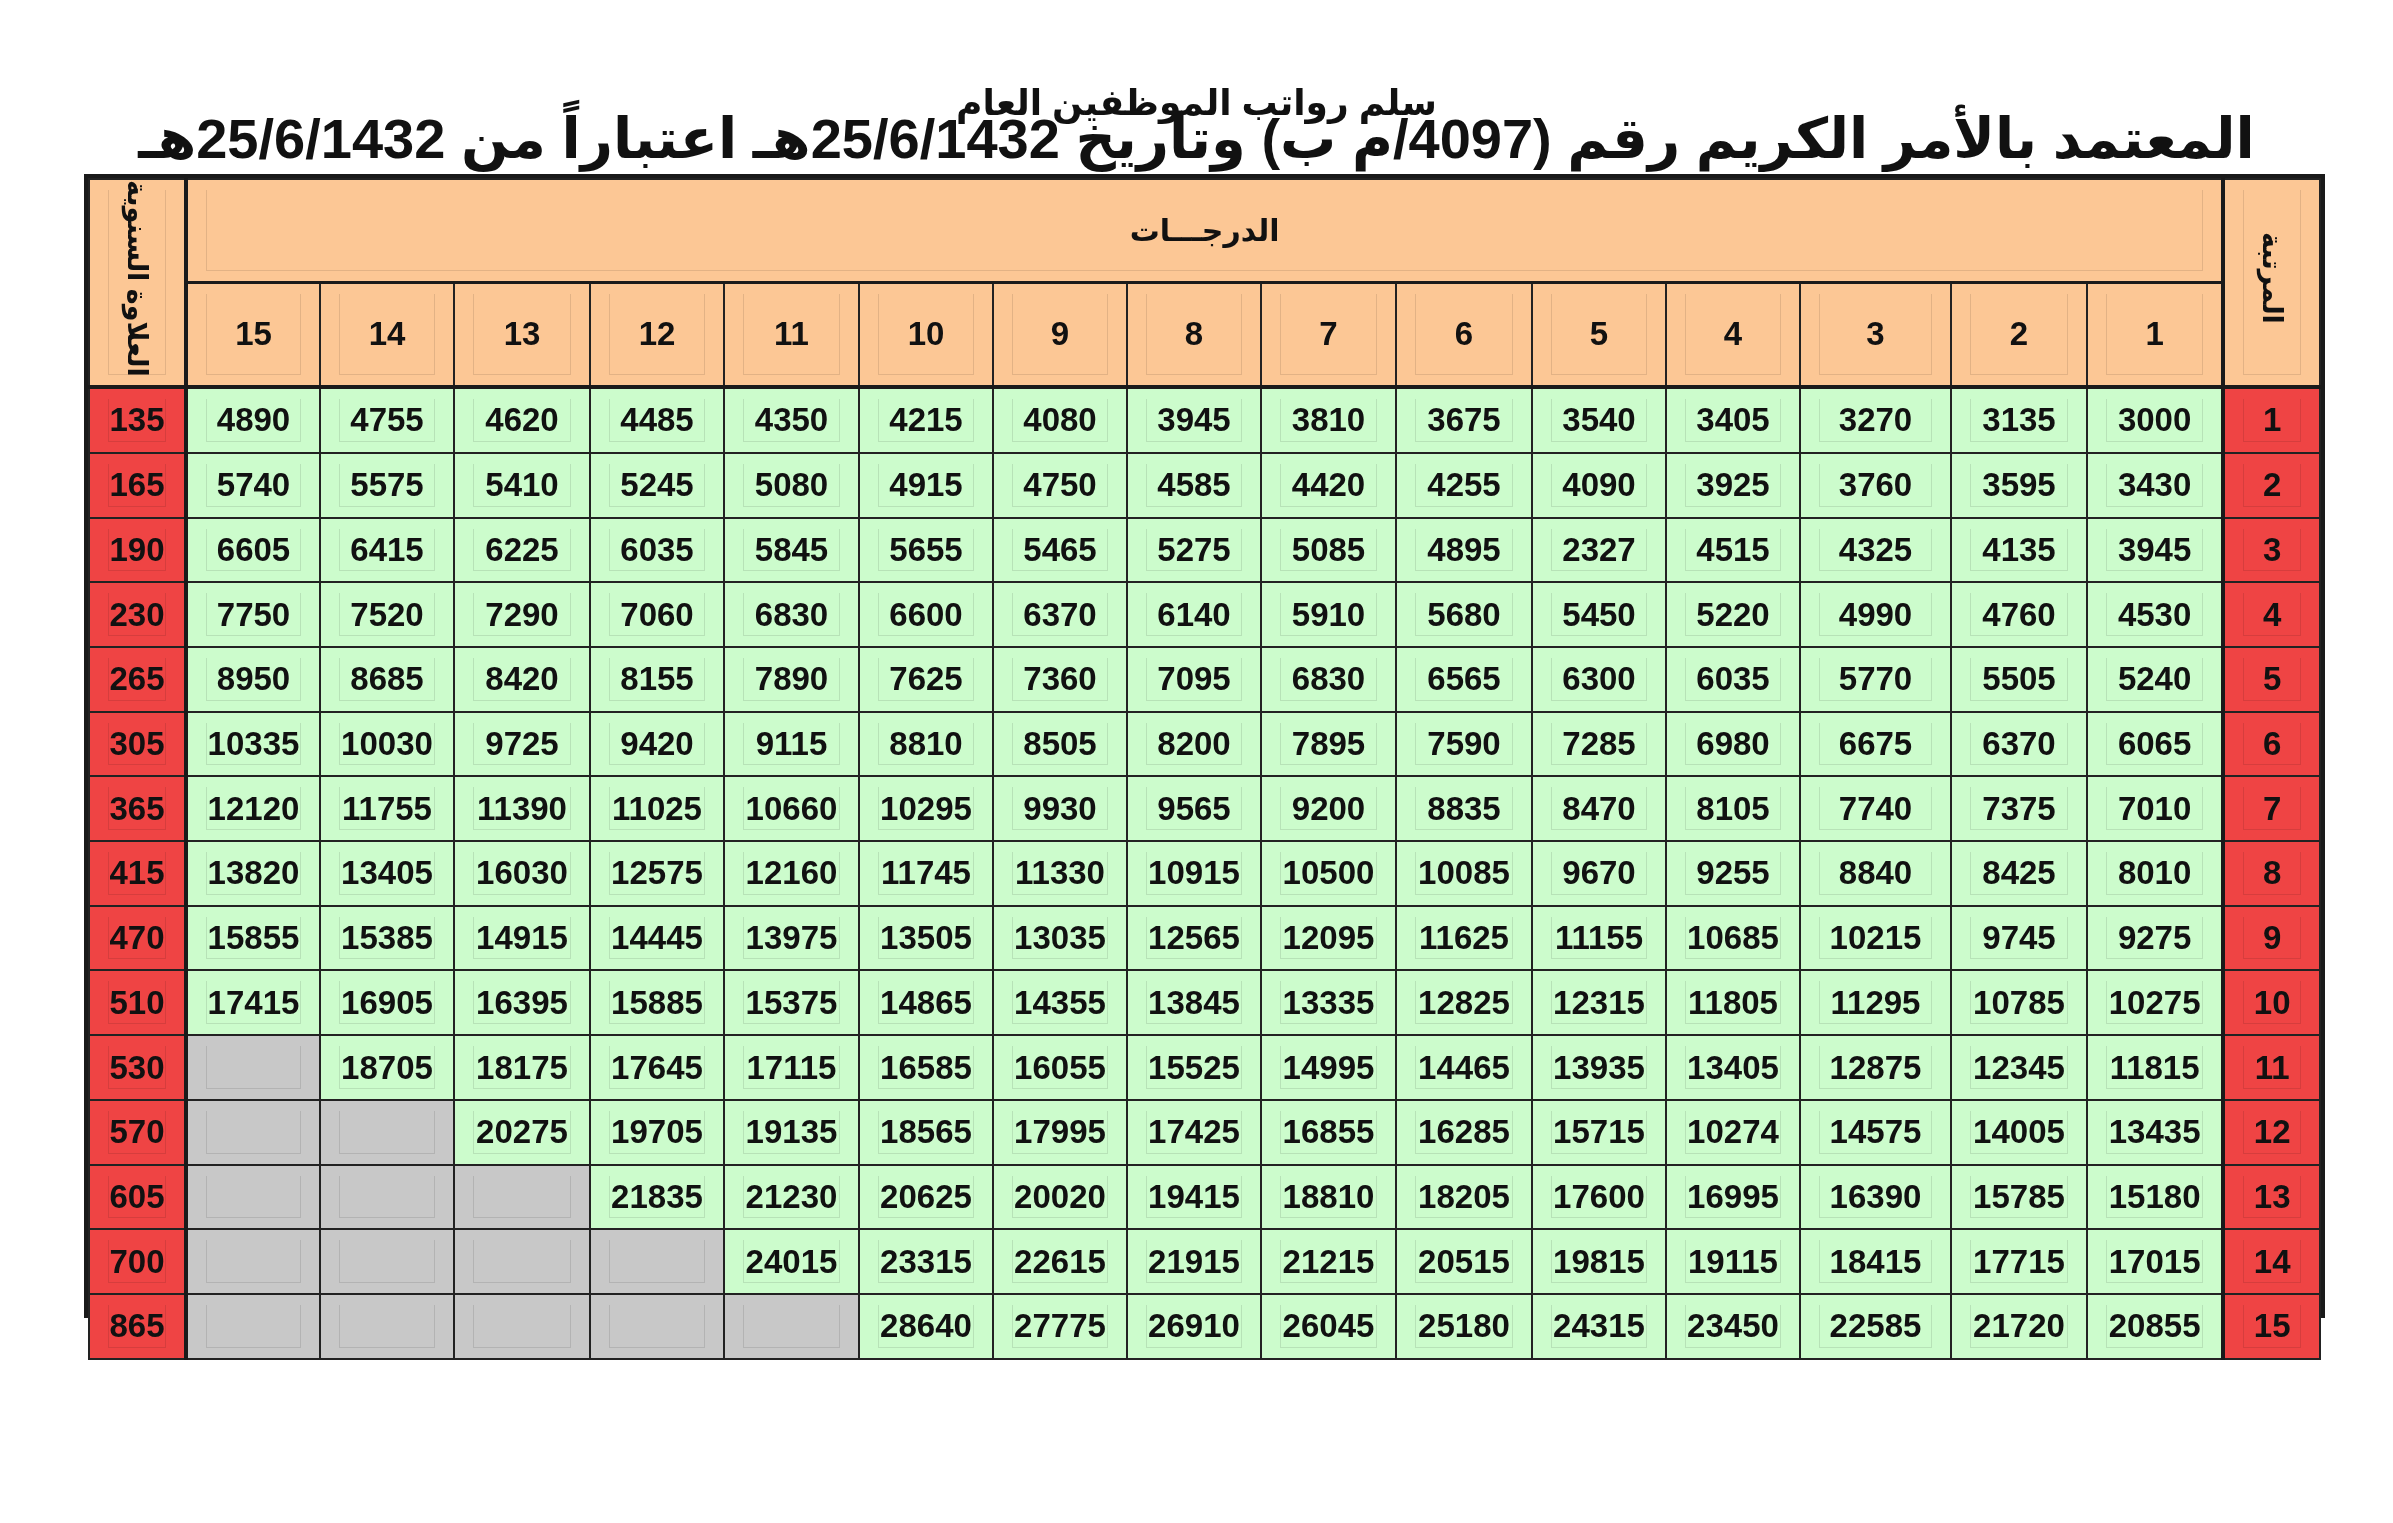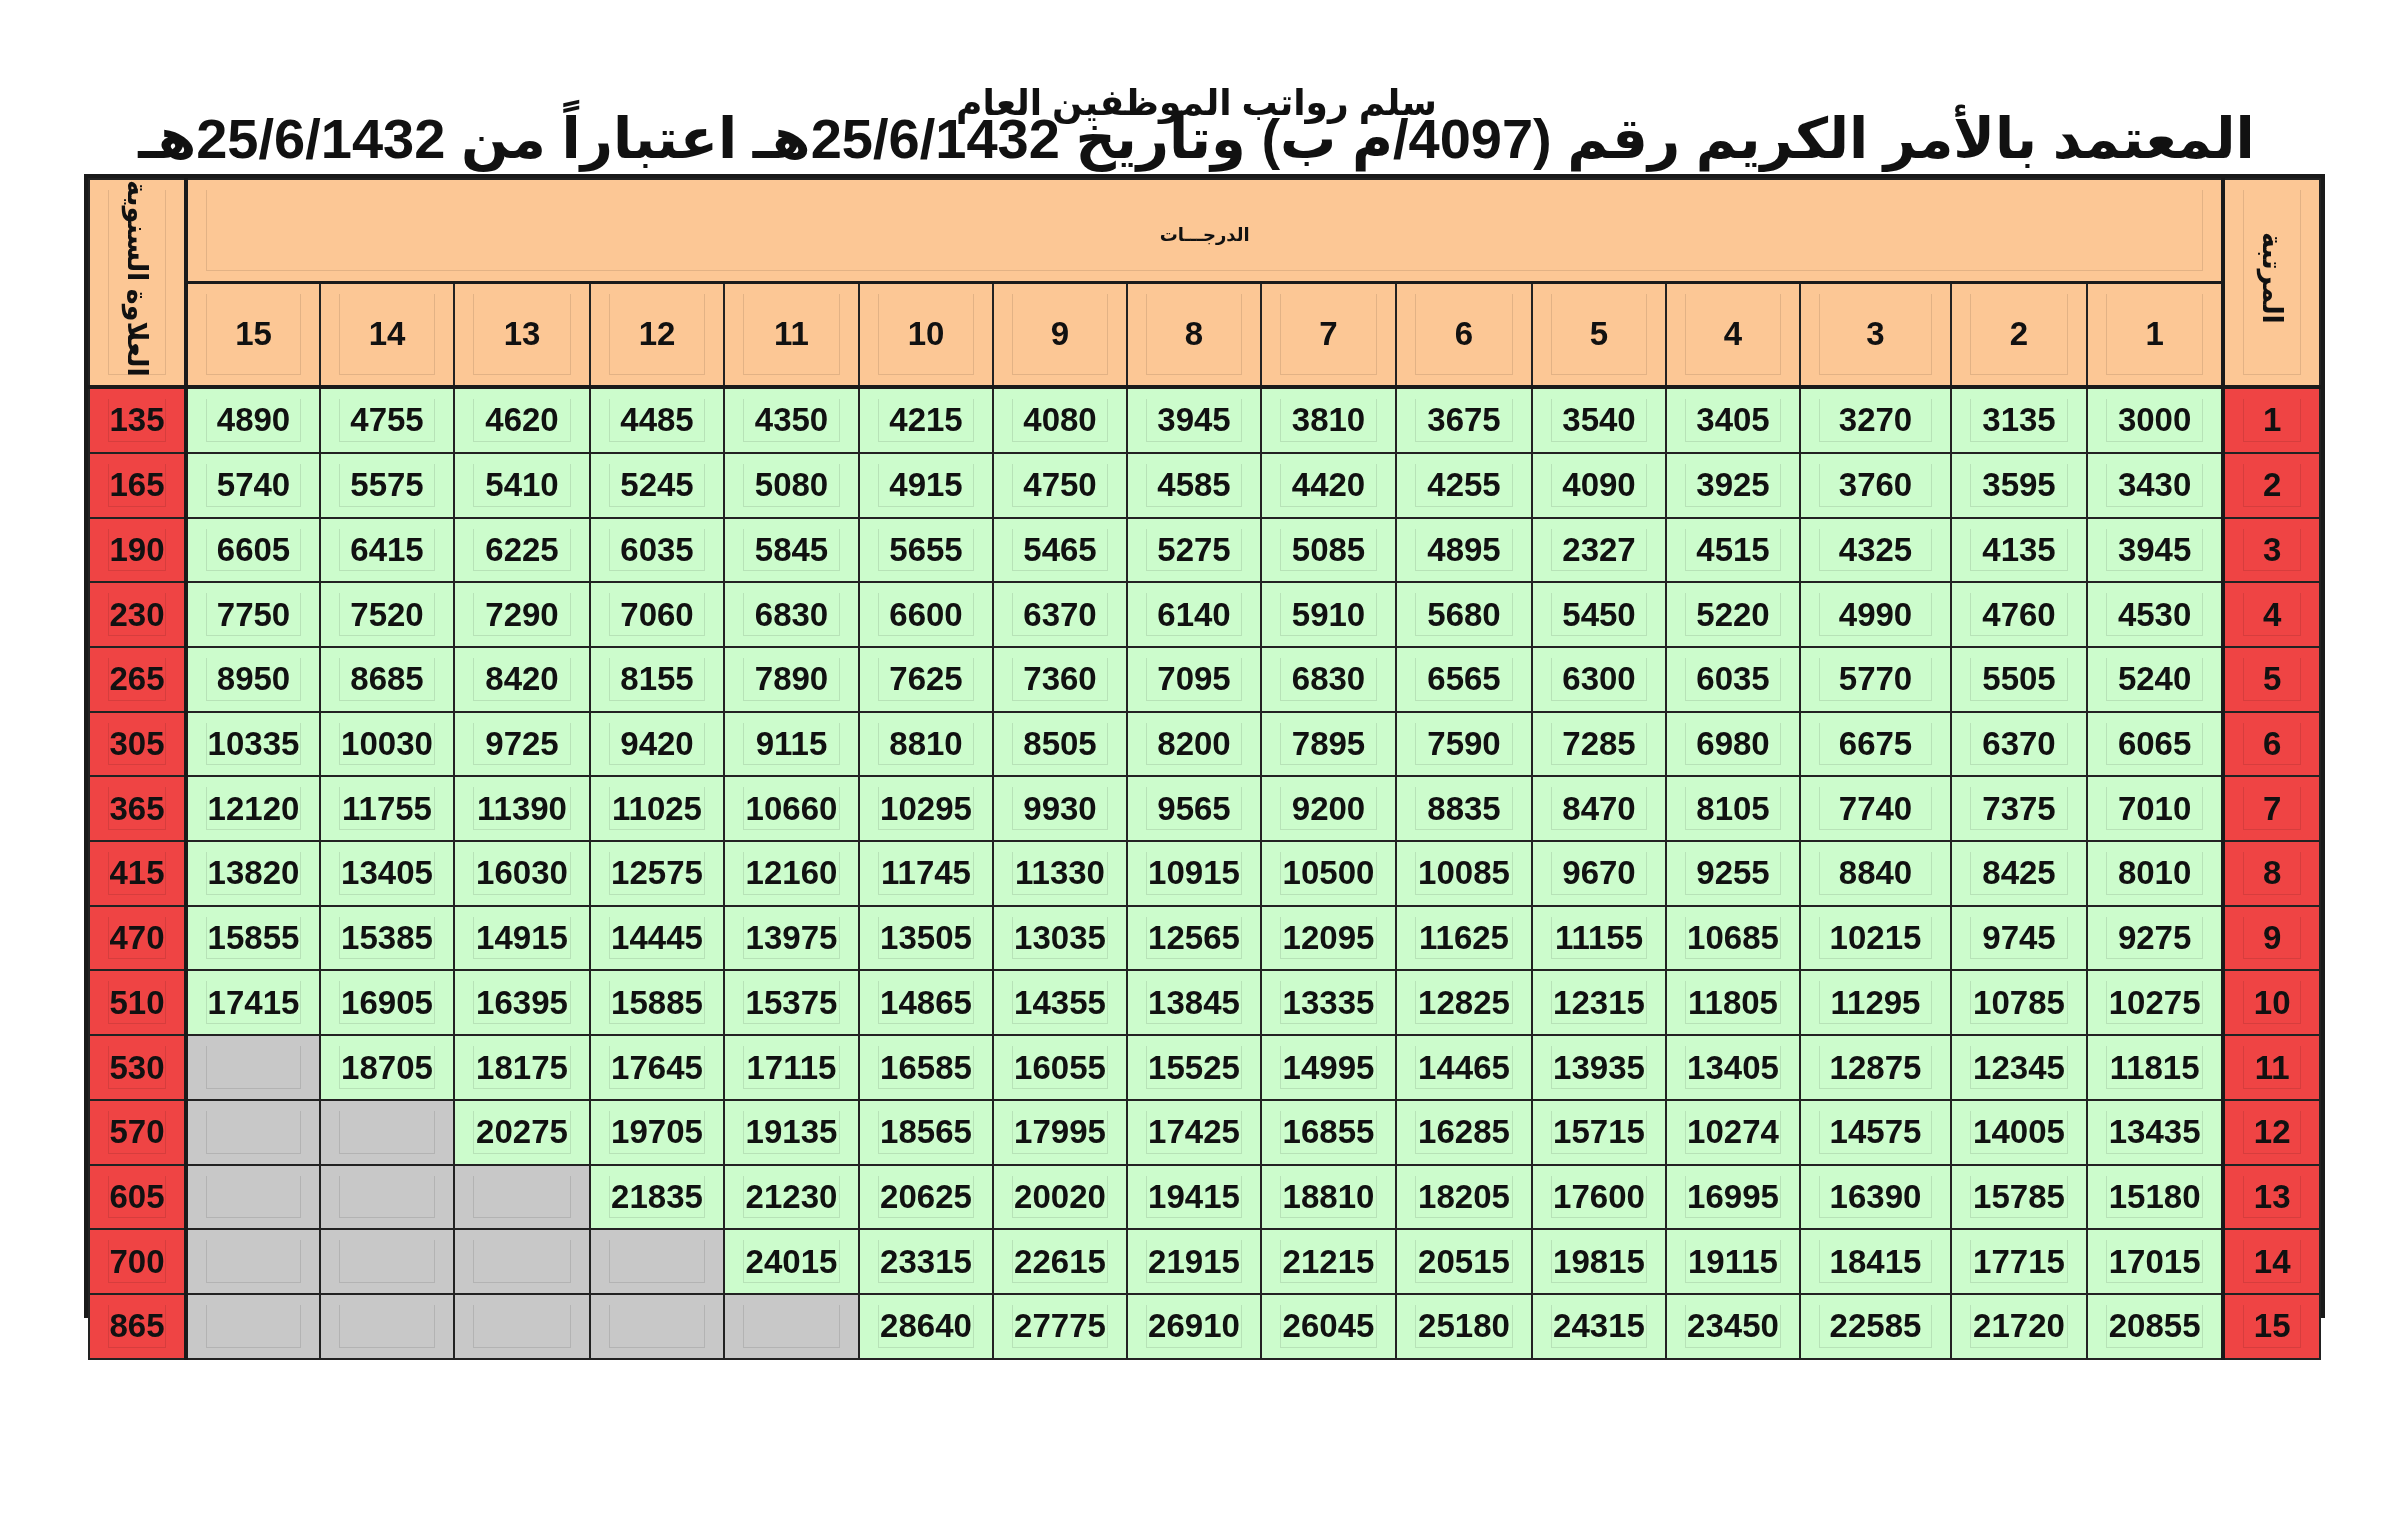--- a/index.html
+++ b/index.html
@@ -29,21 +29,21 @@
   .hdr { background: #fcc795; }
   .cell { background: #ccfccc; }
   .cell.empty { background: #c8c8c8; }
   .side { background: #ef4444; }
   
   .inner::after {
     content: ""; position: absolute; left: 18px; right: 18px; top: 10px; bottom: 10px;
     border-left: 1px solid rgba(0,0,0,0.10); border-right: 1px solid rgba(0,0,0,0.10);
     border-bottom: 1px solid rgba(0,0,0,0.10); pointer-events: none;
   }
-  .band-label { font-size: 18px; direction: rtl; }
+  .band-label { font-size: 30px; direction: rtl; }
   .band-cell { height: 78px; }
   .num-hdr { height: 78px; font-size: 33px; }
   .vtext {
     writing-mode: vertical-rl; font-size: 27px; direction: rtl;
     display: inline-block; line-height: 1.05;
   }
   .vert-head { border-bottom: 4px solid #1a1a1a !important; }
   tr.numrow td { border-bottom: 4px solid #1a1a1a; }
   tr.bandrow td.band-cell { border-bottom: 3px solid #1a1a1a; }
   td.leftcol { border-right: 4px solid #1a1a1a !important; }

